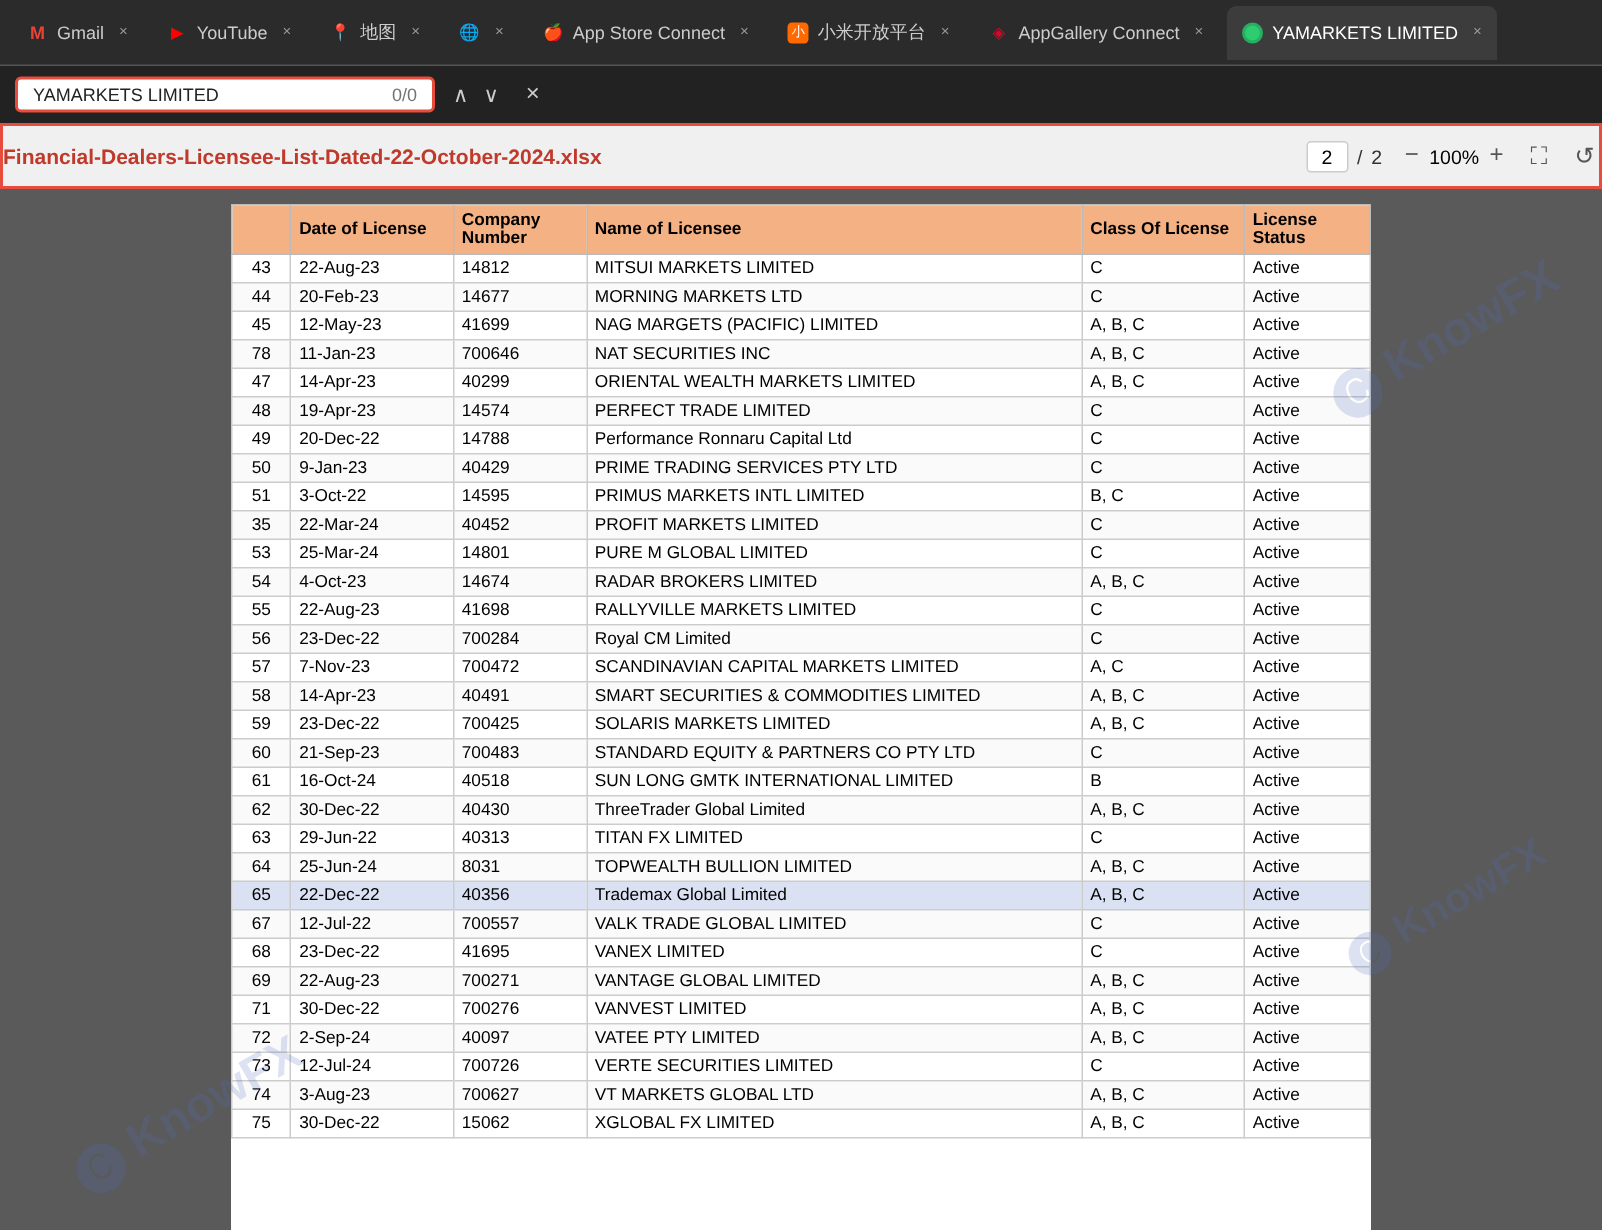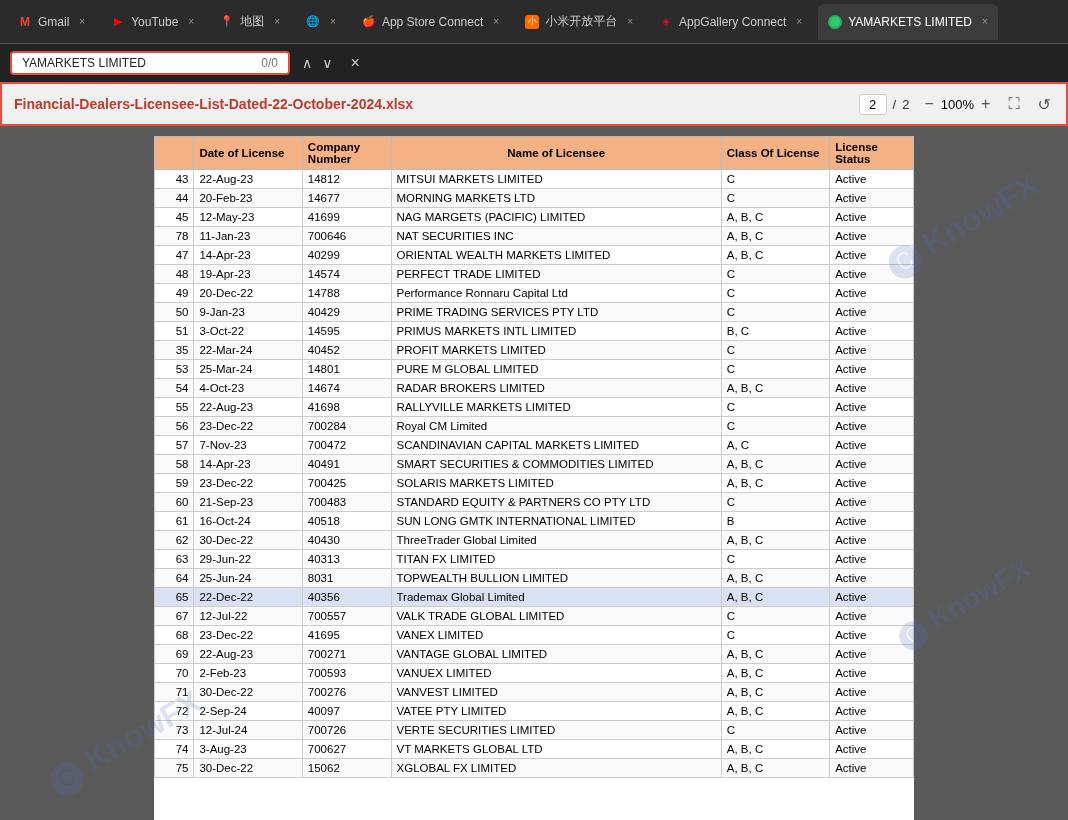--- a/index.html
+++ b/index.html
@@ -93,21 +93,21 @@
       padding: 2px 6px;
     }
 
     
     .toolbar {
       background: #f0f0f0;
       border: 2px solid #e74c3c;
       height: 44px;
       display: flex;
       align-items: center;
-      padding: 0 12px;
+      padding: 0 0;
       gap: 12px;
     }
     .file-title {
       color: #c0392b;
       font-size: 14px;
       font-weight: bold;
       flex: 1;
     }
     .page-nav {
       display: flex;
@@ -181,33 +181,33 @@
       text-align: left;
       font-weight: bold;
       color: #000;
     }
     thead tr th:first-child {
       width: 32px;
       background: #f4b183;
     }
     thead tr th.col-date { width: 88px; }
     thead tr th.col-num { width: 72px; }
-    thead tr th.col-name { width: 240px; text-align: center; }
+    thead tr th.col-name { width: 240px; text-align: left; }
     thead tr th.col-class { width: 88px; }
     thead tr th.col-status { width: 68px; }
 
     tbody tr td {
       border: 1px solid #ccc;
       padding: 3px 5px;
       color: #000;
       background: #fff;
       white-space: nowrap;
     }
     tbody tr td:first-child {
-      text-align: right;
+      text-align: center;
       background: #fff;
       font-weight: normal;
     }
     tbody tr td.col-name { white-space: nowrap; overflow: hidden; text-overflow: ellipsis; }
 
     tbody tr:nth-child(odd) td { background: #fff; }
     tbody tr:nth-child(even) td { background: #fafafa; }
 
     
     tbody tr.highlighted td {
@@ -560,28 +560,20 @@
           </tr>
           <tr>
             <td class="">69</td>
             <td class="col-date">22-Aug-23</td>
             <td class="col-company">700271</td>
             <td class="col-name">VANTAGE GLOBAL LIMITED</td>
             <td class="col-class">A, B, C</td>
             <td class="col-status">Active</td>
           </tr>
           <tr>
-            <td class="">70</td>
-            <td class="col-date">2-Feb-23</td>
-            <td class="col-company">700593</td>
-            <td class="col-name">VANUEX LIMITED</td>
-            <td class="col-class">A, B, C</td>
-            <td class="col-status">Active</td>
-          </tr>
-          <tr>
             <td class="">71</td>
             <td class="col-date">30-Dec-22</td>
             <td class="col-company">700276</td>
             <td class="col-name">VANVEST LIMITED</td>
             <td class="col-class">A, B, C</td>
             <td class="col-status">Active</td>
           </tr>
           <tr>
             <td class="">72</td>
             <td class="col-date">2-Sep-24</td>

